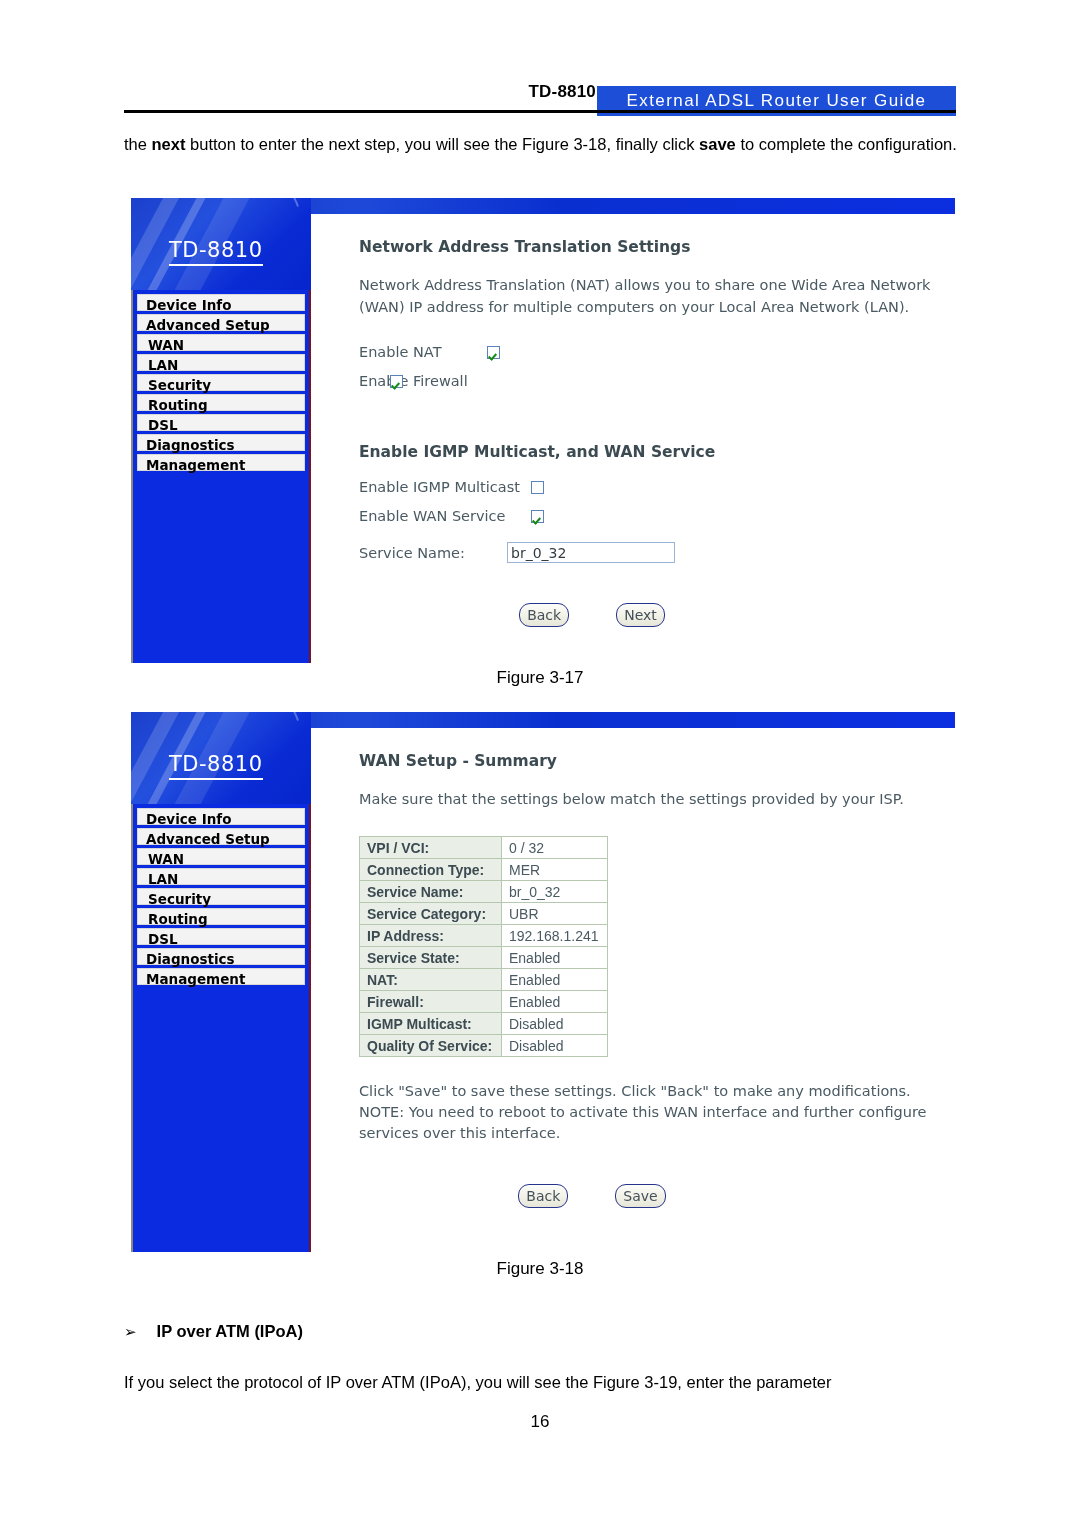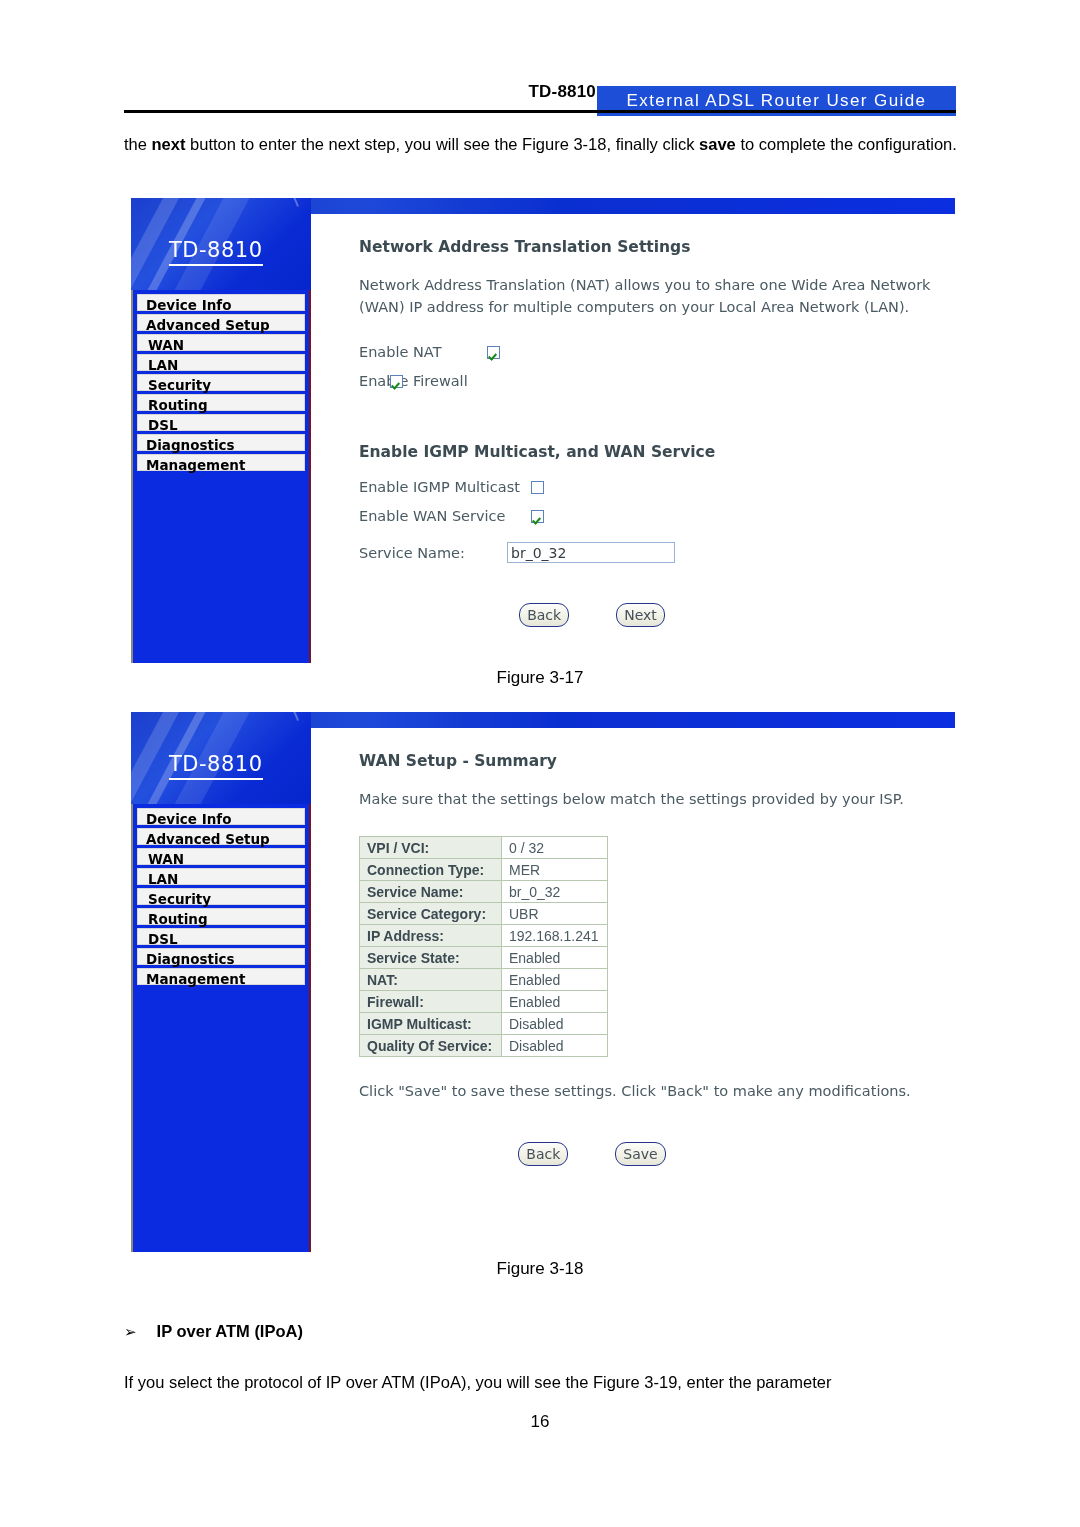--- a/index.html
+++ b/index.html
@@ -474,20 +474,21 @@
         </tr>
         <tr>
           <td class="k">Quality Of Service:</td>
           <td class="v">Disabled</td>
         </tr>
       </tbody>
     </table>
 
     <div class="note">
       <div>Click "Save" to save these settings. Click "Back" to make any modifications.</div>
+      <div>NOTE: You need to reboot to activate this WAN interface and further configure services over this interface.</div>
     </div>
 
     <div class="btn-row">
       <div class="ui-btn">Back</div>
       <div class="ui-btn">Save</div>
     </div>
   </div>
 </div>
 
 <div class="fig-caption" id="cap-318">Figure 3-18</div>

